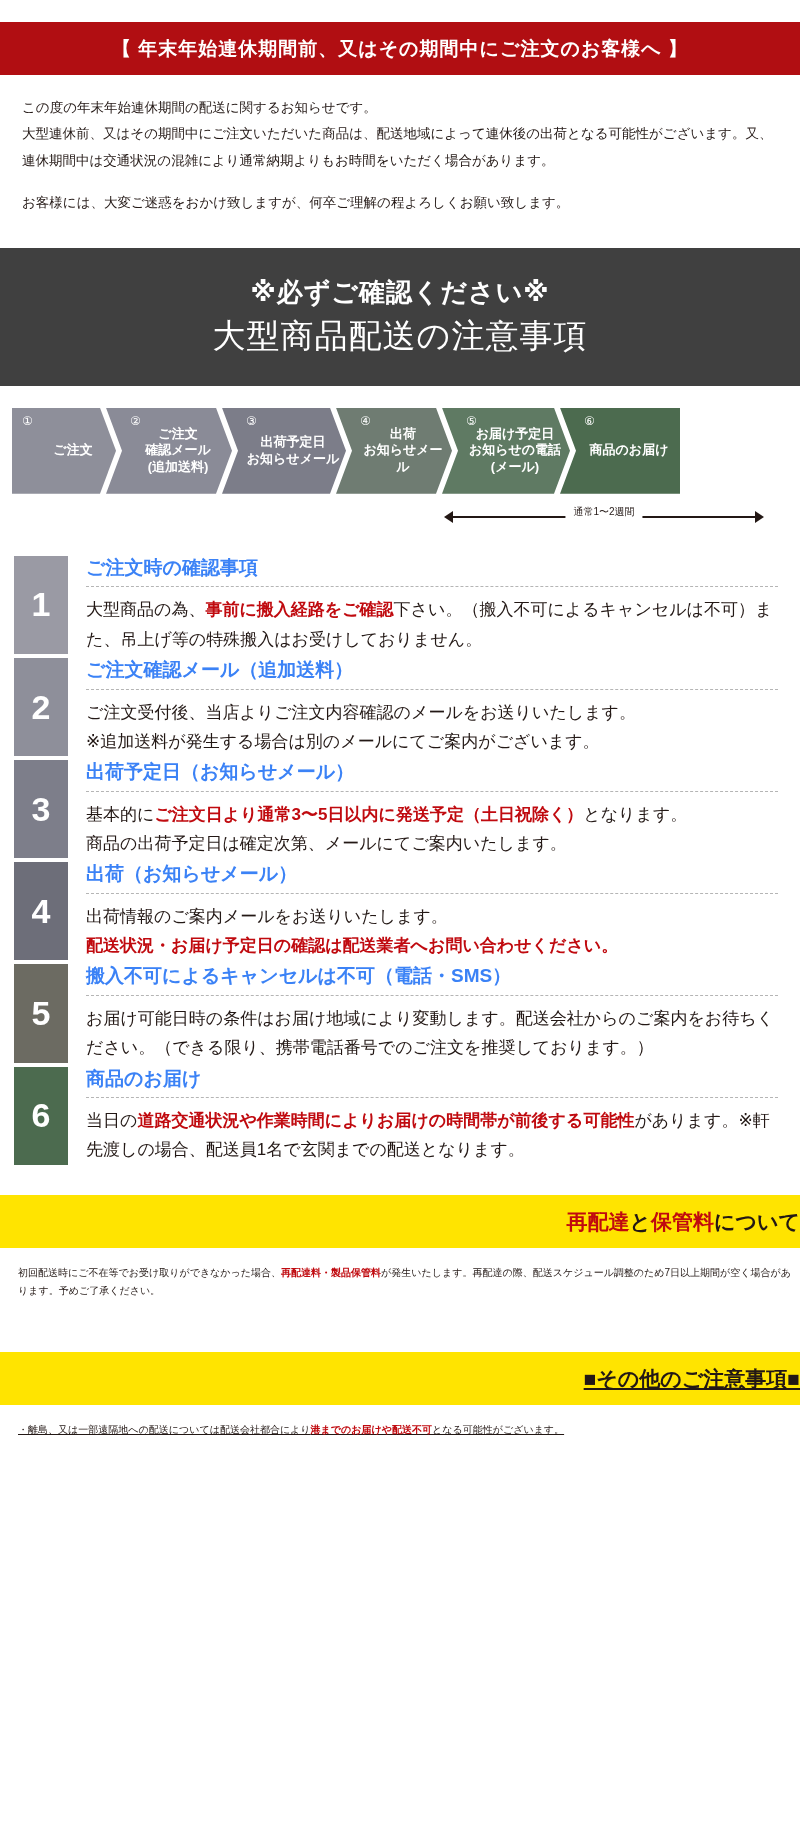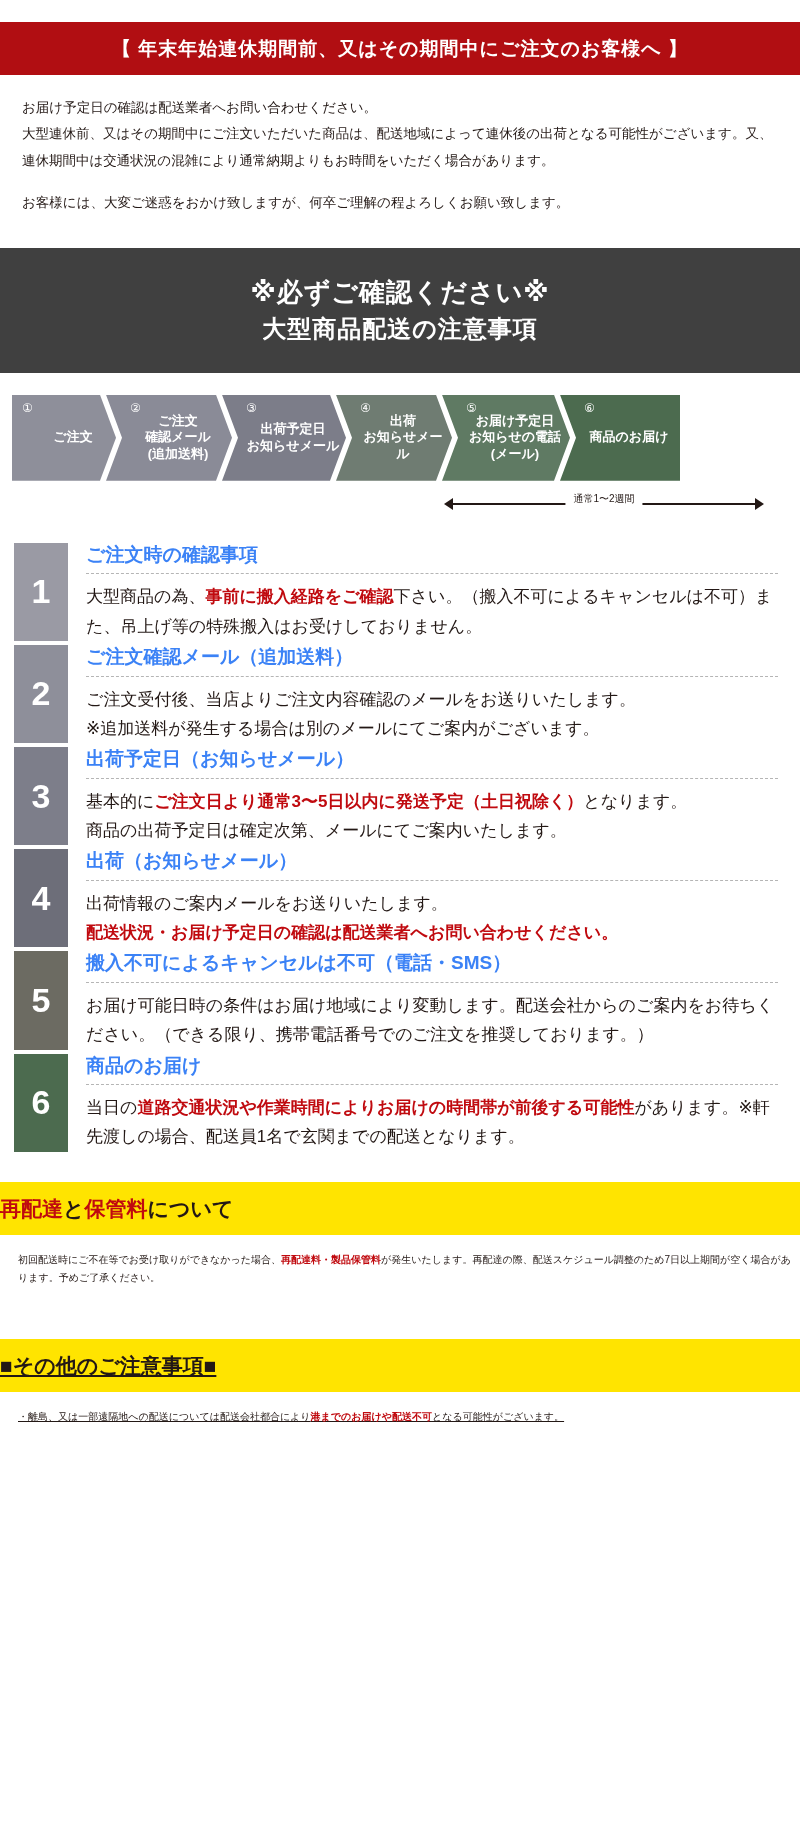--- a/index.html
+++ b/index.html
@@ -52,22 +52,22 @@
     padding: 26px 0 26px;
     margin-top: 26px;
   }
   .main-header .line1 {
     font-size: 26px;
     font-weight: bold;
     letter-spacing: 1px;
     line-height: 1.45;
   }
   .main-header .line2 {
-    font-size: 24px;
-    font-weight: bold;
+    font-size: 33px;
+    font-weight: normal;
     letter-spacing: 1px;
     line-height: 1.45;
   }
 
   
   .flow-wrap {
     padding: 22px 12px 0 12px;
   }
   .flow {
     display: flex;
@@ -211,21 +211,21 @@
   .n4 { background: #6d6e79; }
   .n5 { background: #6c6b62; }
   .n6 { background: #4c6b4f; }
 
   
   .yellow-sec {
     margin-top: 30px;
   }
   .yellow-band {
     background: #ffe400;
-    text-align: left;
+    text-align: right;
     padding: 13px 0 12px;
     font-size: 21px;
     font-weight: bold;
     color: #231815;
   }
   .yellow-band .red { color: #c00a0f; }
   .yellow-body {
     padding: 16px 4px 0 18px;
     font-size: 10px;
     line-height: 1.85;
@@ -238,21 +238,21 @@
   .tail { height: 48px; }
 </style>
 </head>
 <body>
 
 <div class="page">
 
   <section>
     <div class="notice-band">【 年末年始連休期間前、又はその期間中にご注文のお客様へ 】</div>
     <div class="notice-body">
-      <p style="white-space:pre-line;">お届け予定日の確認は配送業者へお問い合わせください。
+      <p style="white-space:pre-line;">この度の年末年始連休期間の配送に関するお知らせです。
 大型連休前、又はその期間中にご注文いただいた商品は、配送地域によって連休後の出荷となる可能性がございます。又、連休期間中は交通状況の混雑により通常納期よりもお時間をいただく場合があります。</p>
       <p>お客様には、大変ご迷惑をおかけ致しますが、何卒ご理解の程よろしくお願い致します。</p>
     </div>
   </section>
 
   <section class="main-header">
     <div class="line1">※必ずご確認ください※</div>
     <div class="line2">大型商品配送の注意事項</div>
   </section>
 

